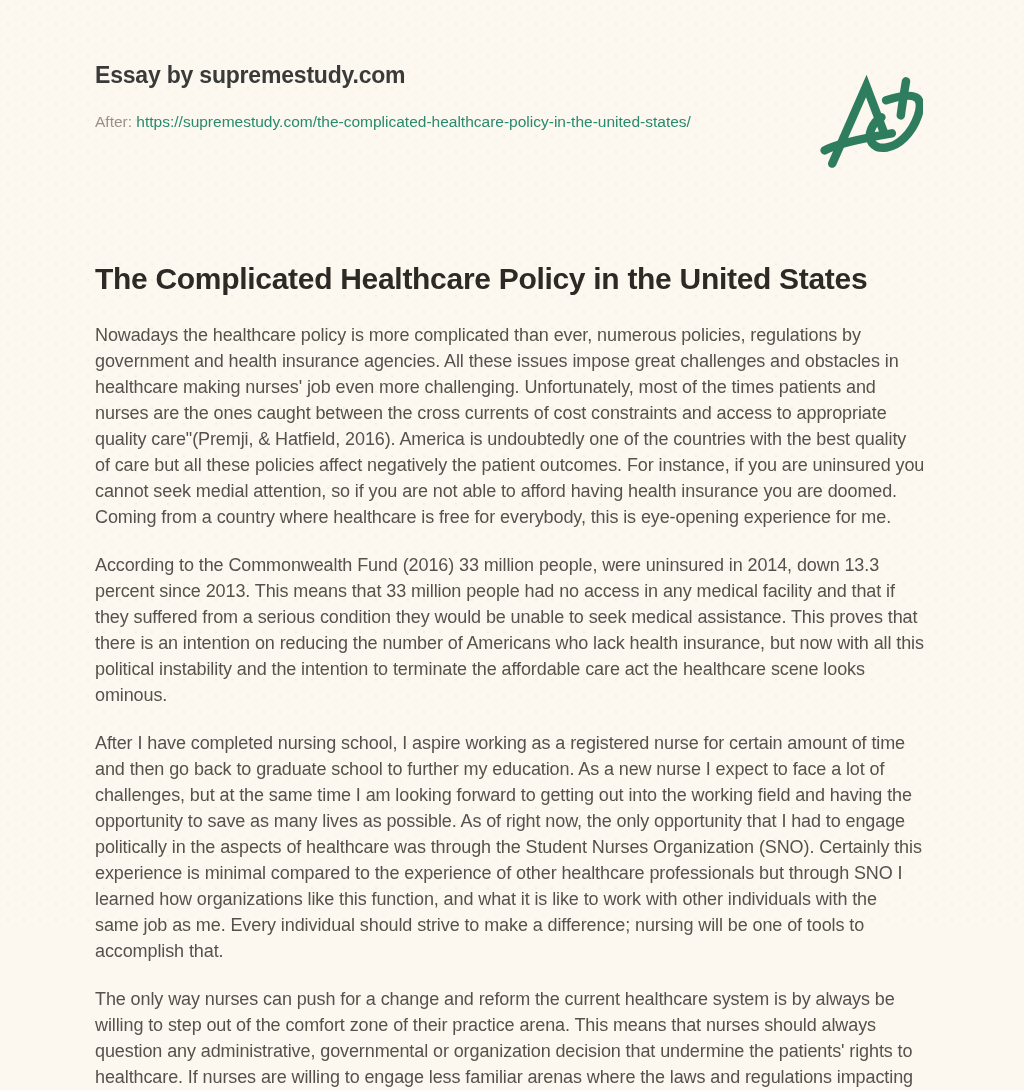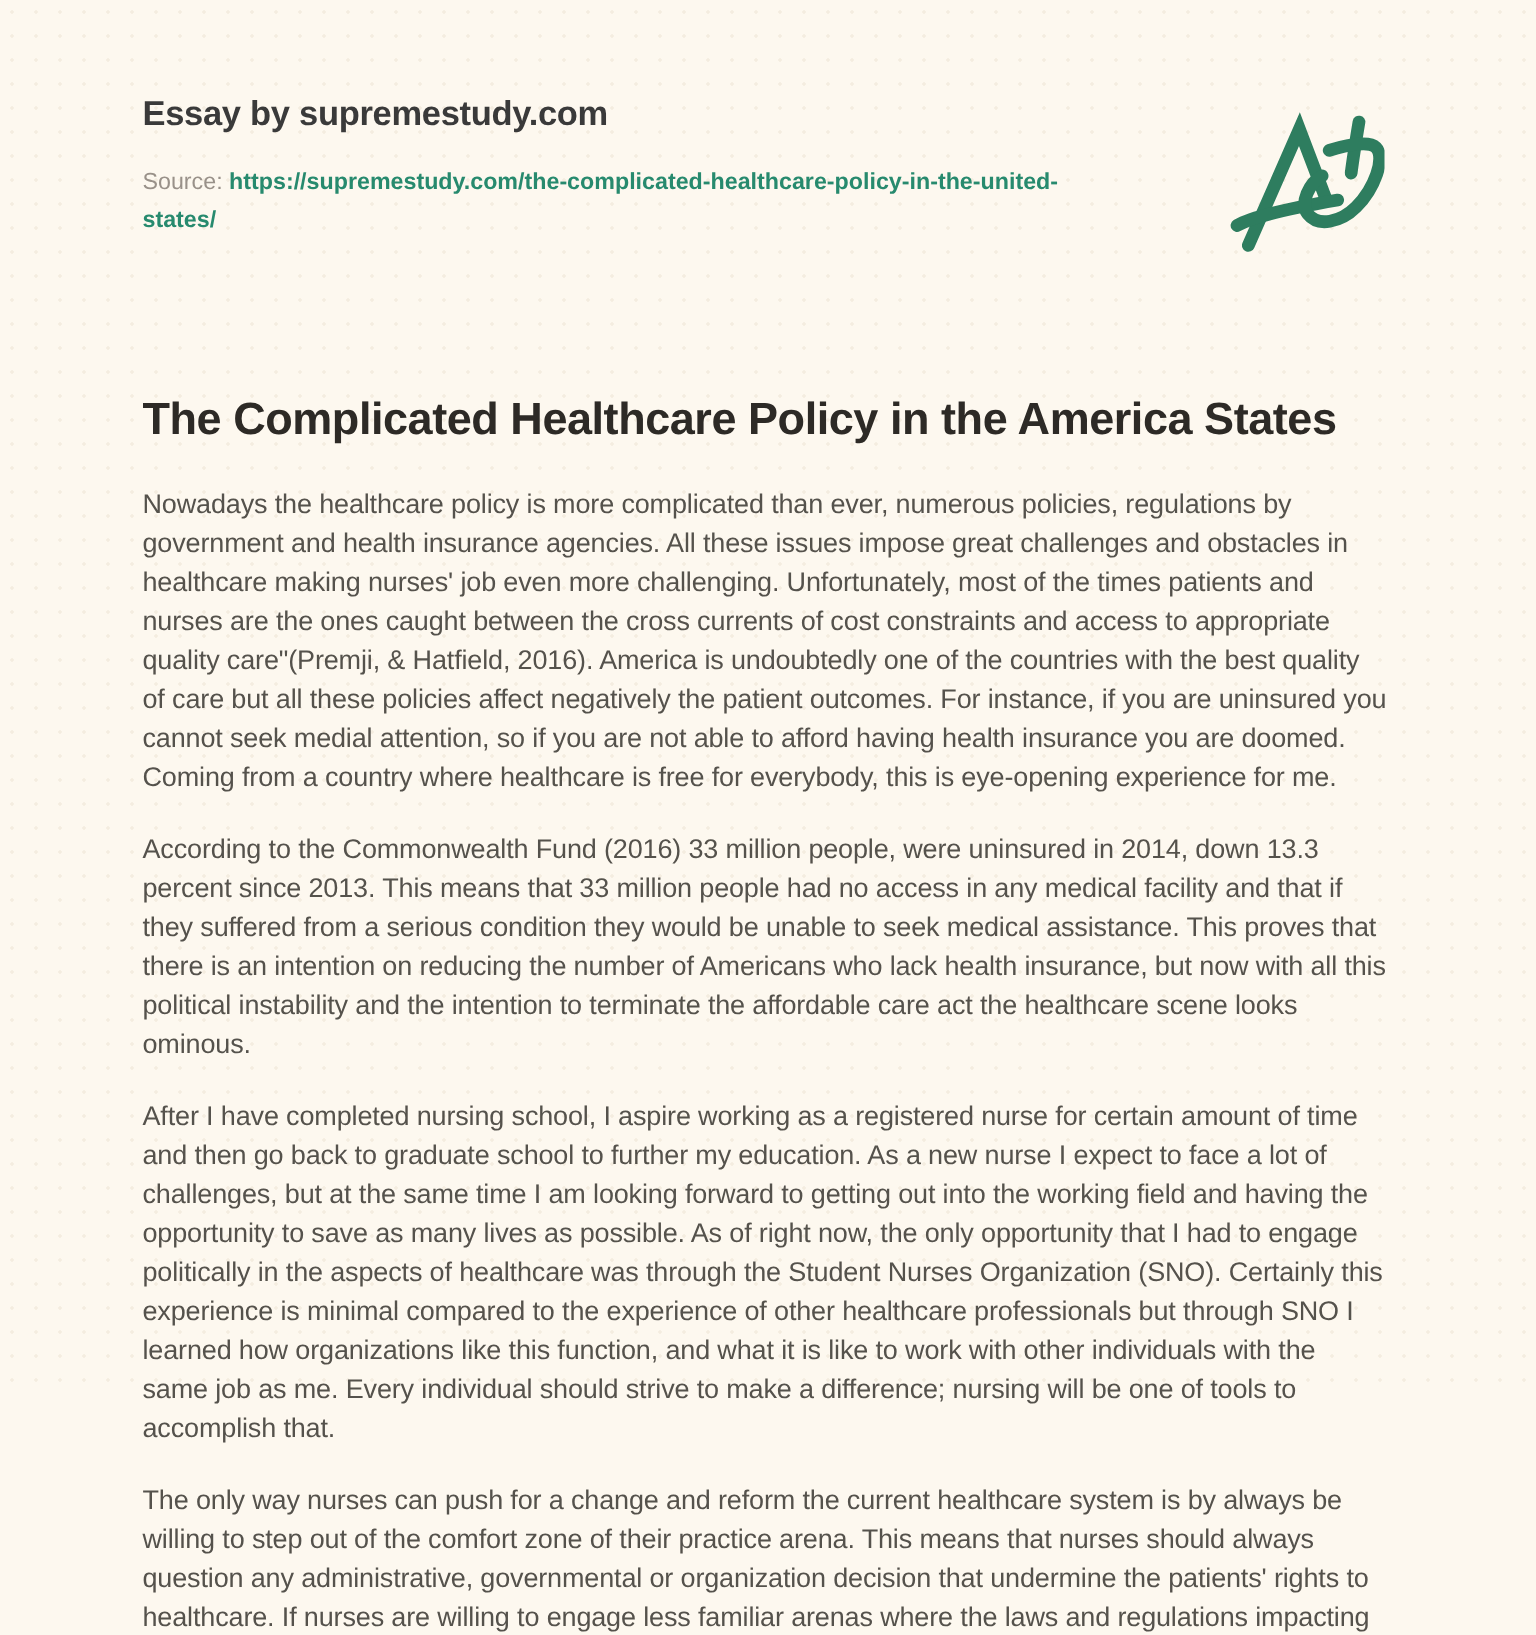--- a/index.html
+++ b/index.html
@@ -40,21 +40,20 @@
   .source-line {
     font-size: 15.5px;
     line-height: 25px;
     color: #999189;
     overflow-wrap: anywhere;
   }
   .source-link {
     color: #278a6e;
     text-decoration: none;
     cursor: pointer;
-    font-weight: bold;
   }
   .logo {
     flex: 0 0 auto;
     margin-top: 10px;
     margin-right: 2px;
   }
   .essay-title {
     margin: 86px 0 0 0;
     font-size: 30px;
     font-weight: 600;
@@ -74,37 +73,37 @@
 </style>
 </head>
 <body>
 
 <div class="page">
 
   <div class="header">
     <div class="header-left">
       <h1 class="provider-title">Essay by supremestudy.com</h1>
       <div class="source-line">
-        <span>Source: </span><a class="source-link">https://supremestudy.com/the-complicated-healthcare-policy-in-the-united-states/</a>
+        <span>After: </span><a class="source-link">https://supremestudy.com/the-complicated-healthcare-policy-in-the-united-states/</a>
       </div>
     </div>
 
     <div class="logo">
       <svg width="104" height="100" viewBox="0 0 110 104" fill="none">
         <g stroke="#2e7d5f" stroke-width="9" stroke-linecap="round" fill="none">
           <path d="M14 96 L50 14 L69 64"></path>
           <path d="M6 82 C16 76 48 69 77 64"></path>
           <path d="M92 9 C90 21 88 33 86.5 45"></path>
           <path d="M71 29 C84 25 99 22 104 27 C111 34 103 56 90 69 C79 80 63 83 56 74 C50 66 57 52 66 47"></path>
         </g>
       </svg>
     </div>
   </div>
 
-  <h2 class="essay-title">The Complicated Healthcare Policy in the America States</h2>
+  <h2 class="essay-title">The Complicated Healthcare Policy in the United States</h2>
 
   <div class="essay-body">
     <p>Nowadays the healthcare policy is more complicated than ever, numerous policies, regulations by government and health insurance agencies. All these issues impose great challenges and obstacles in healthcare making nurses' job even more challenging. Unfortunately, most of the times patients and nurses are the ones caught between the cross currents of cost constraints and access to appropriate quality care"(Premji, &amp; Hatfield, 2016). America is undoubtedly one of the countries with the best quality of care but all these policies affect negatively the patient outcomes. For instance, if you are uninsured you cannot seek medial attention, so if you are not able to afford having health insurance you are doomed. Coming from a country where healthcare is free for everybody, this is eye-opening experience for me.</p>
     <p>According to the Commonwealth Fund (2016) 33 million people, were uninsured in 2014, down 13.3 percent since 2013. This means that 33 million people had no access in any medical facility and that if they suffered from a serious condition they would be unable to seek medical assistance. This proves that there is an intention on reducing the number of Americans who lack health insurance, but now with all this political instability and the intention to terminate the affordable care act the healthcare scene looks ominous.</p>
     <p>After I have completed nursing school, I aspire working as a registered nurse for certain amount of time and then go back to graduate school to further my education. As a new nurse I expect to face a lot of challenges, but at the same time I am looking forward to getting out into the working field and having the opportunity to save as many lives as possible. As of right now, the only opportunity that I had to engage politically in the aspects of healthcare was through the Student Nurses Organization (SNO). Certainly this experience is minimal compared to the experience of other healthcare professionals but through SNO I learned how organizations like this function, and what it is like to work with other individuals with the same job as me. Every individual should strive to make a difference; nursing will be one of tools to accomplish that.</p>
     <p>The only way nurses can push for a change and reform the current healthcare system is by always be willing to step out of the comfort zone of their practice arena. This means that nurses should always question any administrative, governmental or organization decision that undermine the patients' rights to healthcare. If nurses are willing to engage less familiar arenas where the laws and regulations impacting patient care are developed, quality of care will be drastically improved (Abood, 2007). I think that this aspect of nursing is intimidating for many new nurses,</p>
   </div>
 
 </div>
 

